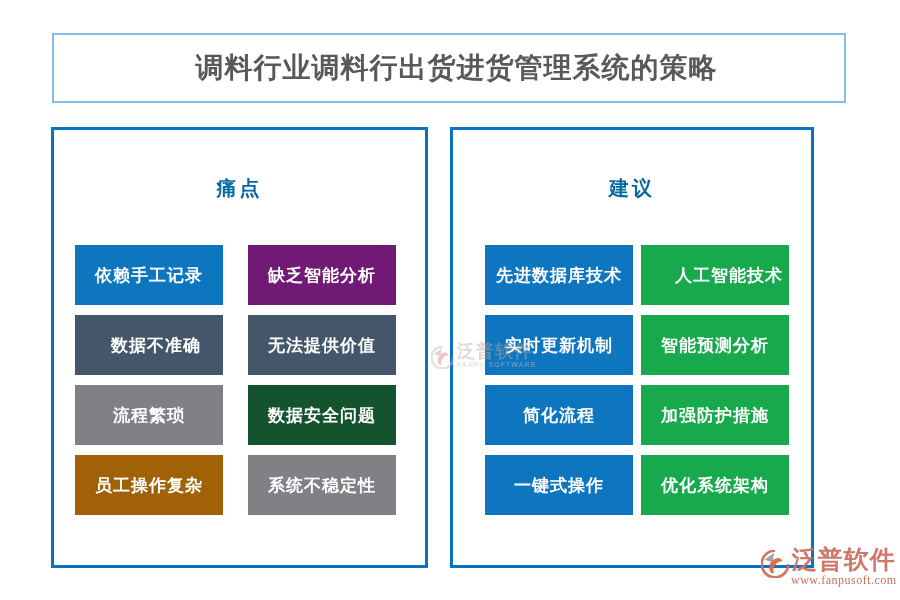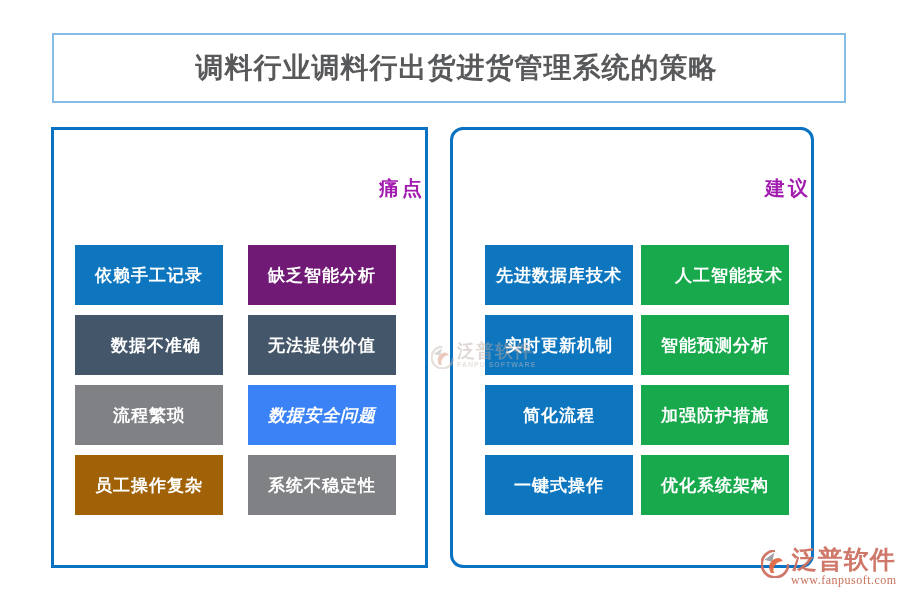--- a/index.html
+++ b/index.html
@@ -28,28 +28,28 @@
     white-space: nowrap;
   }
   .panel {
     position: absolute;
     top: 127px; height: 441px;
     border: 3px solid #0a72c2;
     box-sizing: border-box;
     background: #ffffff;
   }
   .panel-left  { left: 51px;  width: 377px; }
-  .panel-right { left: 450px; width: 364px; border-radius: 13px; }
+  .panel-right { left: 450px; width: 364px; }
   .panel-header {
     position: absolute;
     top: 45px; left: 0; right: 0;
-    text-align: right;
+    text-align: center;
     font-size: 20px;
     font-weight: bold;
-    color: #a21caf;
+    color: #0369a1;
     letter-spacing: 3px;
   }
   .btn-grid {
     position: absolute;
     top: 115px;
     display: grid;
     grid-template-columns: 148px 148px;
     grid-auto-rows: 60px;
     column-gap: 25px;
     row-gap: 10px;
@@ -100,21 +100,21 @@
   </div>
 
   <section class="panel panel-left">
     <div class="panel-header">痛点</div>
     <div class="btn-grid">
       <div class="node" style="background: rgb(14, 118, 191);">依赖手工记录</div>
       <div class="node" style="background: #701a75;">缺乏智能分析</div>
       <div class="node" style="background: rgb(68, 86, 106); padding-left: 14px;">数据不准确</div>
       <div class="node" style="background: rgb(68, 86, 106);">无法提供价值</div>
       <div class="node" style="background: rgb(127, 129, 132);">流程繁琐</div>
-      <div class="node" style="background: #3b82f6; font-style: italic;">数据安全问题</div>
+      <div class="node" style="background: #14532d;">数据安全问题</div>
       <div class="node" style="background: #a16207;">员工操作复杂</div>
       <div class="node" style="background: rgb(127, 129, 132);">系统不稳定性</div>
     </div>
   </section>
 
   <section class="panel panel-right">
     <div class="panel-header">建议</div>
     <div class="btn-grid">
       <div class="node" style="background: rgb(14, 118, 191);">先进数据库技术</div>
       <div class="node" style="background: rgb(23, 169, 76); padding-left: 28px;">人工智能技术</div>

